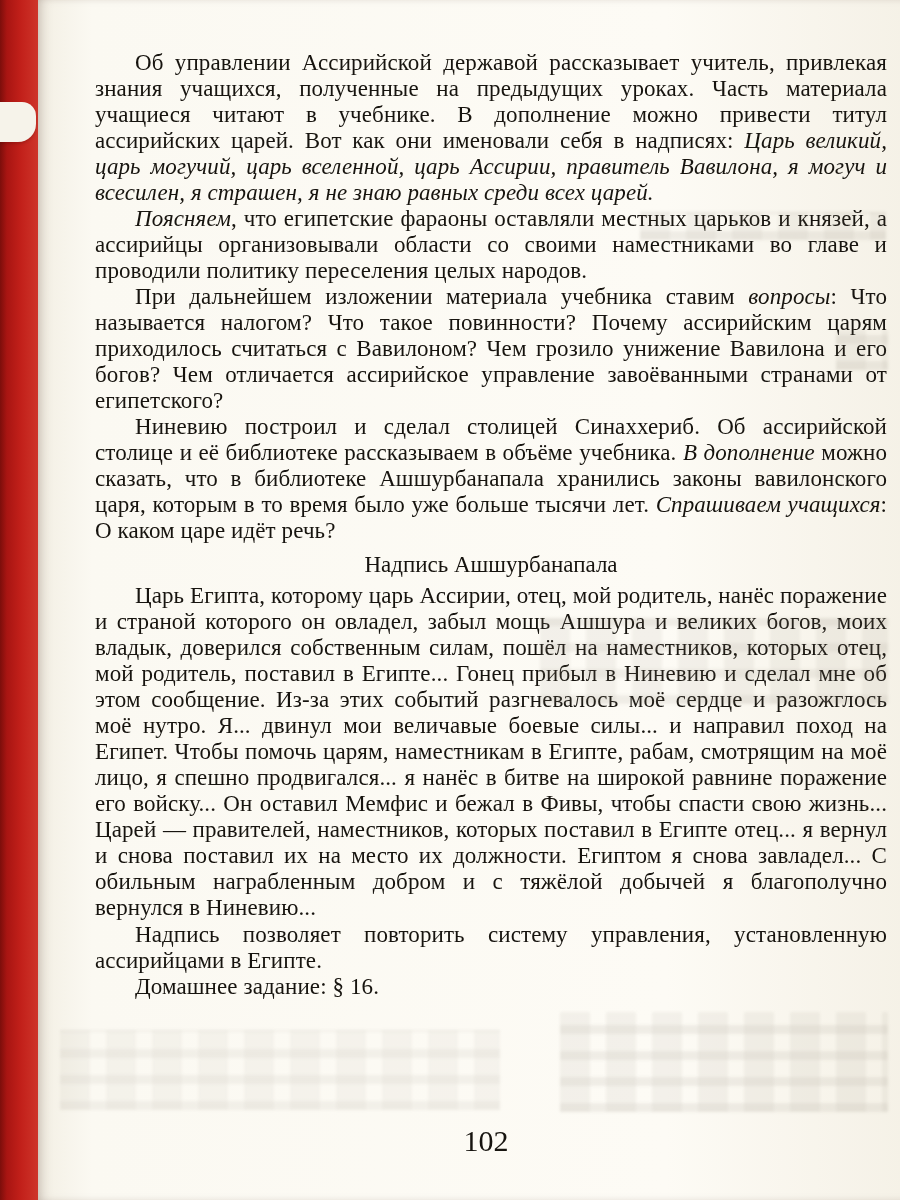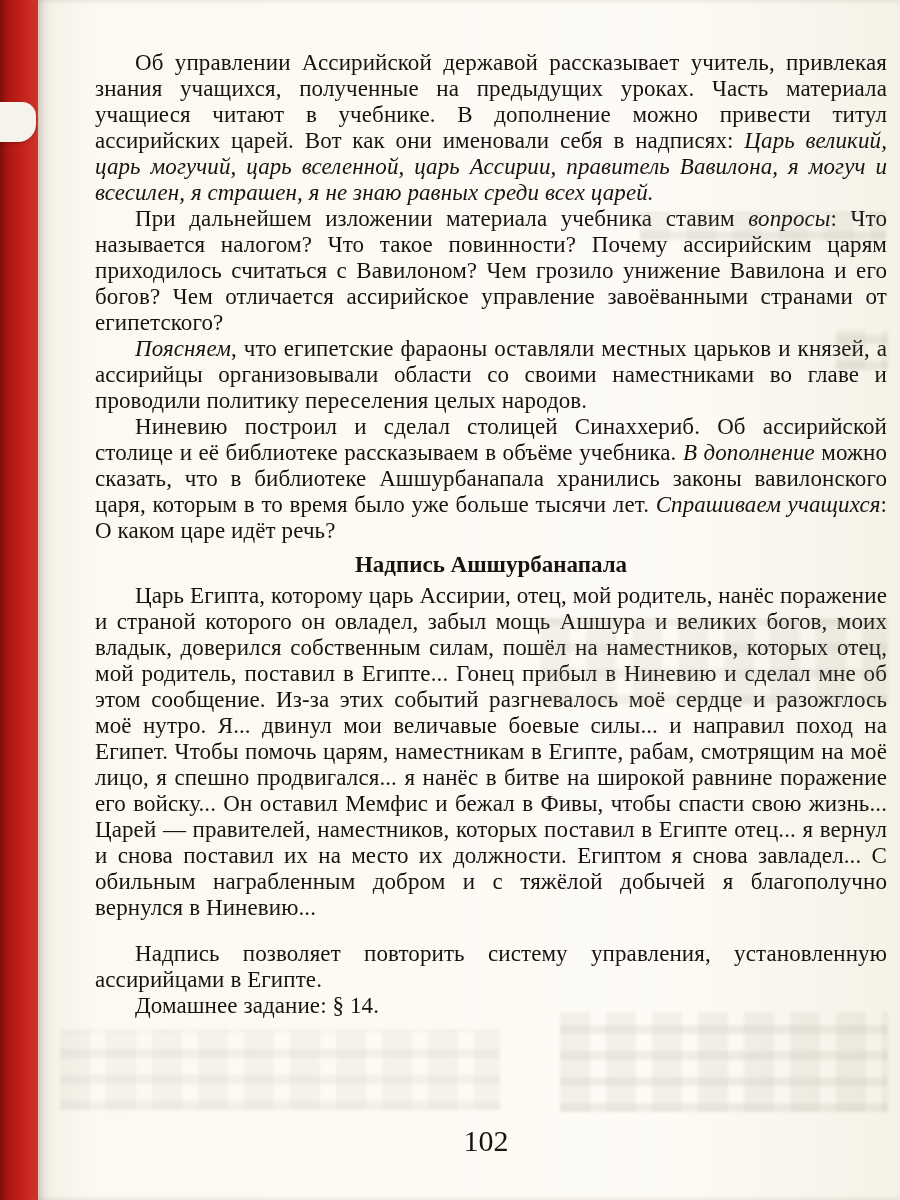--- a/index.html
+++ b/index.html
@@ -33,23 +33,23 @@
     box-shadow:inset 8px 0 14px -8px rgba(60,30,20,.35), inset -6px 0 10px -6px rgba(60,30,20,.25);
   }
   .text {
     position:absolute; left:57px; top:50px; width:792px;
   }
   .para {
     font-size:23px; line-height:26px; color:#17140f;
     text-align:justify; letter-spacing:0.1px;
   }
   .para.indent { text-indent:40px; }
-  .para.gap { margin-top:20px; }
+  .para.gap { margin-top:1px; }
   .heading {
-    font-size:23px; line-height:26px; font-weight:bold; color:#17140f;
+    font-size:23px; line-height:26px; font-weight:normal; color:#17140f;
     text-align:center; margin:8px 0 5px 0;
   }
   .it { font-style:italic; }
   .bd { font-weight:normal; }
   .pagenum {
     position:absolute; left:0; bottom:42px; width:848px;
     text-align:center; font-size:30px; color:#17140f;margin-left:24px;
   }
   
   .ghost {
@@ -69,27 +69,27 @@
 <body>
 
 <div class="scan">
   <div class="edge-left"></div>
   <div class="edge-right"></div>
   <div class="edge-notch"></div>
 
   <div class="page">
     <div class="text">
         <p class="para indent"><span>Об управлении Ассирийской державой рассказывает учитель, привлекая знания учащихся, полученные на предыдущих уроках. Часть материала учащиеся читают в учебнике. В дополнение можно привести титул ассирийских царей. Вот как они именовали себя в надписях: </span><span class="it">Царь великий, царь могучий, царь вселенной, царь Ассирии, правитель Вавилона, я могуч и всесилен, я страшен, я не знаю равных среди всех царей.</span></p>
+        <p class="para indent"><span class="it">Поясняем</span><span>, что египетские фараоны оставляли местных царьков и князей, а ассирийцы организовывали области со своими наместниками во главе и проводили политику переселения целых народов.</span></p>
         <p class="para indent"><span>При дальнейшем изложении материала учебника ставим </span><span class="it">вопросы</span><span>: Что называется налогом? Что такое повинности? Почему ассирийским царям приходилось считаться с Вавилоном? Чем грозило унижение Вавилона и его богов? Чем отличается ассирийское управление завоёванными странами от египетского?</span></p>
-        <p class="para indent"><span class="it">Поясняем</span><span>, что египетские фараоны оставляли местных царьков и князей, а ассирийцы организовывали области со своими наместниками во главе и проводили политику переселения целых народов.</span></p>
         <p class="para indent"><span>Ниневию построил и сделал столицей Синаххериб. Об ассирийской столице и её библиотеке рассказываем в объёме учебника. </span><span class="it">В дополнение</span><span> можно сказать, что в библиотеке Ашшурбанапала хранились законы вавилонского царя, которым в то время было уже больше тысячи лет. </span><span class="it">Спрашиваем учащихся</span><span>: О каком царе идёт речь?</span></p>
         <h2 class="heading">Надпись Ашшурбанапала</h2>
         <p class="para indent"><span>Царь Египта, которому царь Ассирии, отец, мой родитель, нанёс поражение и страной которого он овладел, забыл мощь Ашшура и великих богов, моих владык, доверился собственным силам, пошёл на наместников, которых отец, мой родитель, поставил в Египте... Гонец прибыл в Ниневию и сделал мне об этом сообщение. Из-за этих событий разгневалось моё сердце и разожглось моё нутро. Я... двинул мои величавые боевые силы... и направил поход на Египет. Чтобы помочь царям, наместникам в Египте, рабам, смотрящим на моё лицо, я спешно продвигался... я нанёс в битве на широкой равнине поражение его войску... Он оставил Мемфис и бежал в Фивы, чтобы спасти свою жизнь... Царей — правителей, наместников, которых поставил в Египте отец... я вернул и снова поставил их на место их должности. Египтом я снова завладел... С обильным награбленным добром и с тяжёлой добычей я благополучно вернулся в Ниневию...</span></p>
         <p class="para indent gap"><span>Надпись позволяет повторить систему управления, установленную ассирийцами в Египте.</span></p>
-        <p class="para indent"><span class="bd">Домашнее задание:</span><span> § 14.</span></p>
+        <p class="para indent"><span class="bd">Домашнее задание:</span><span> § 16.</span></p>
       </div>
     <div class="pagenum">102</div>
   </div>
 
   <div class="ghost g1"></div>
   <div class="ghost g2"></div>
   <div class="ghost g3"></div>
   <div class="ghost g4"></div>
   <div class="ghost g5"></div>
 </div>

